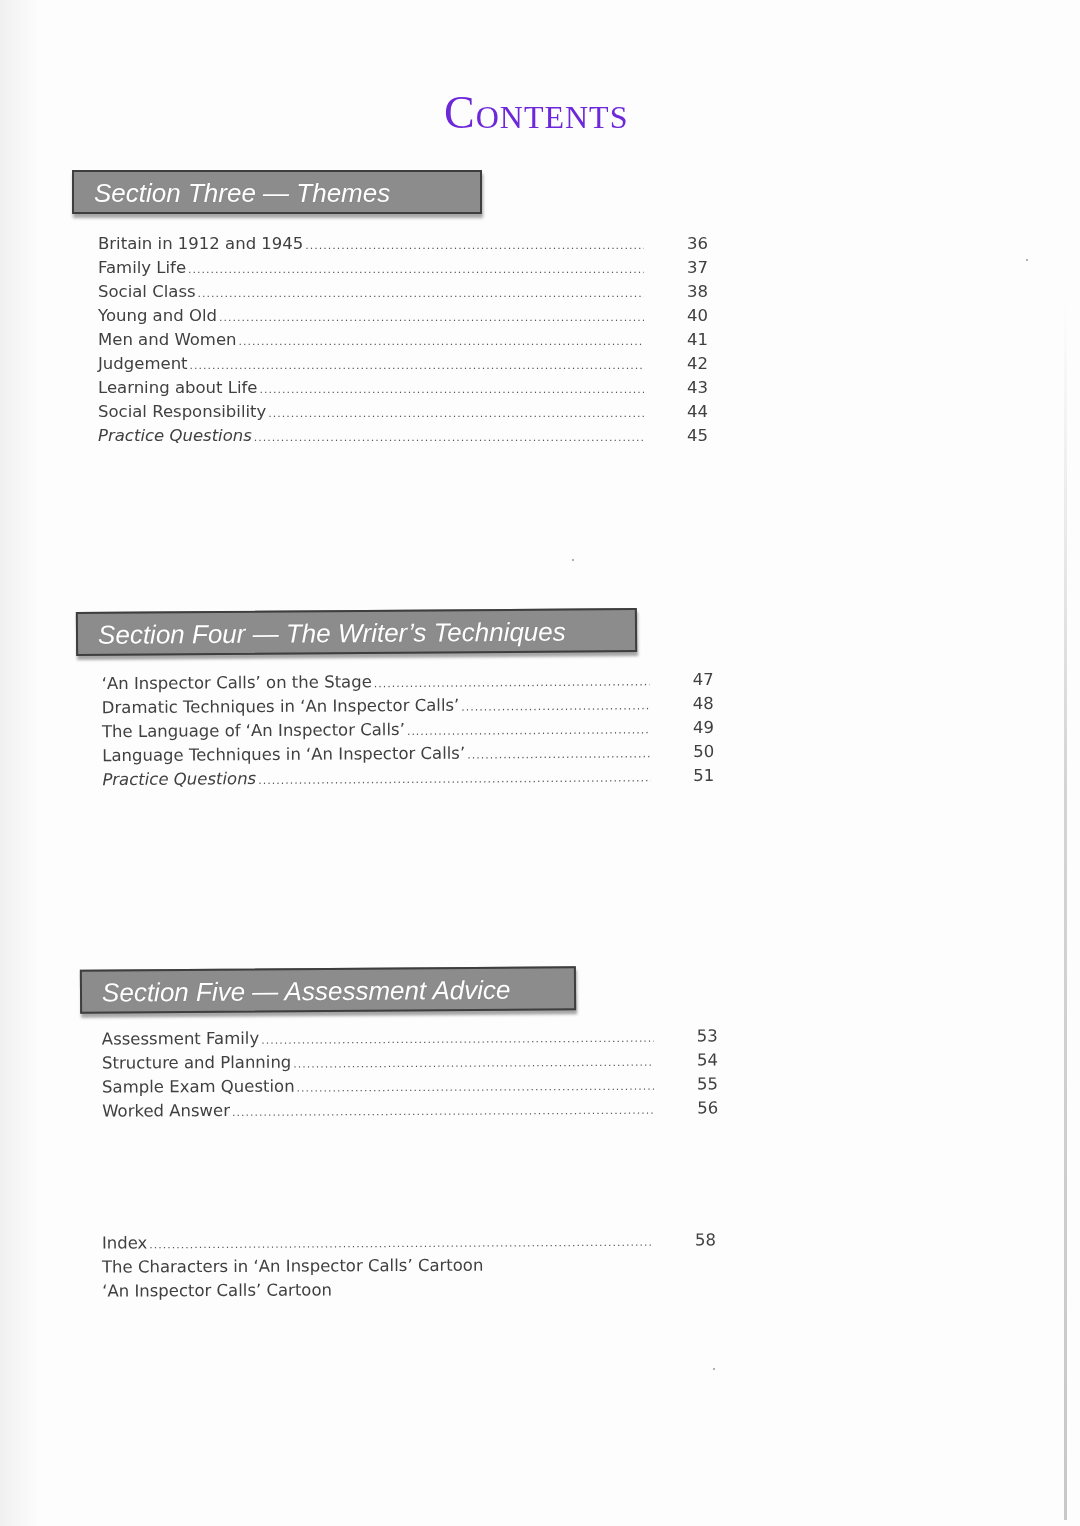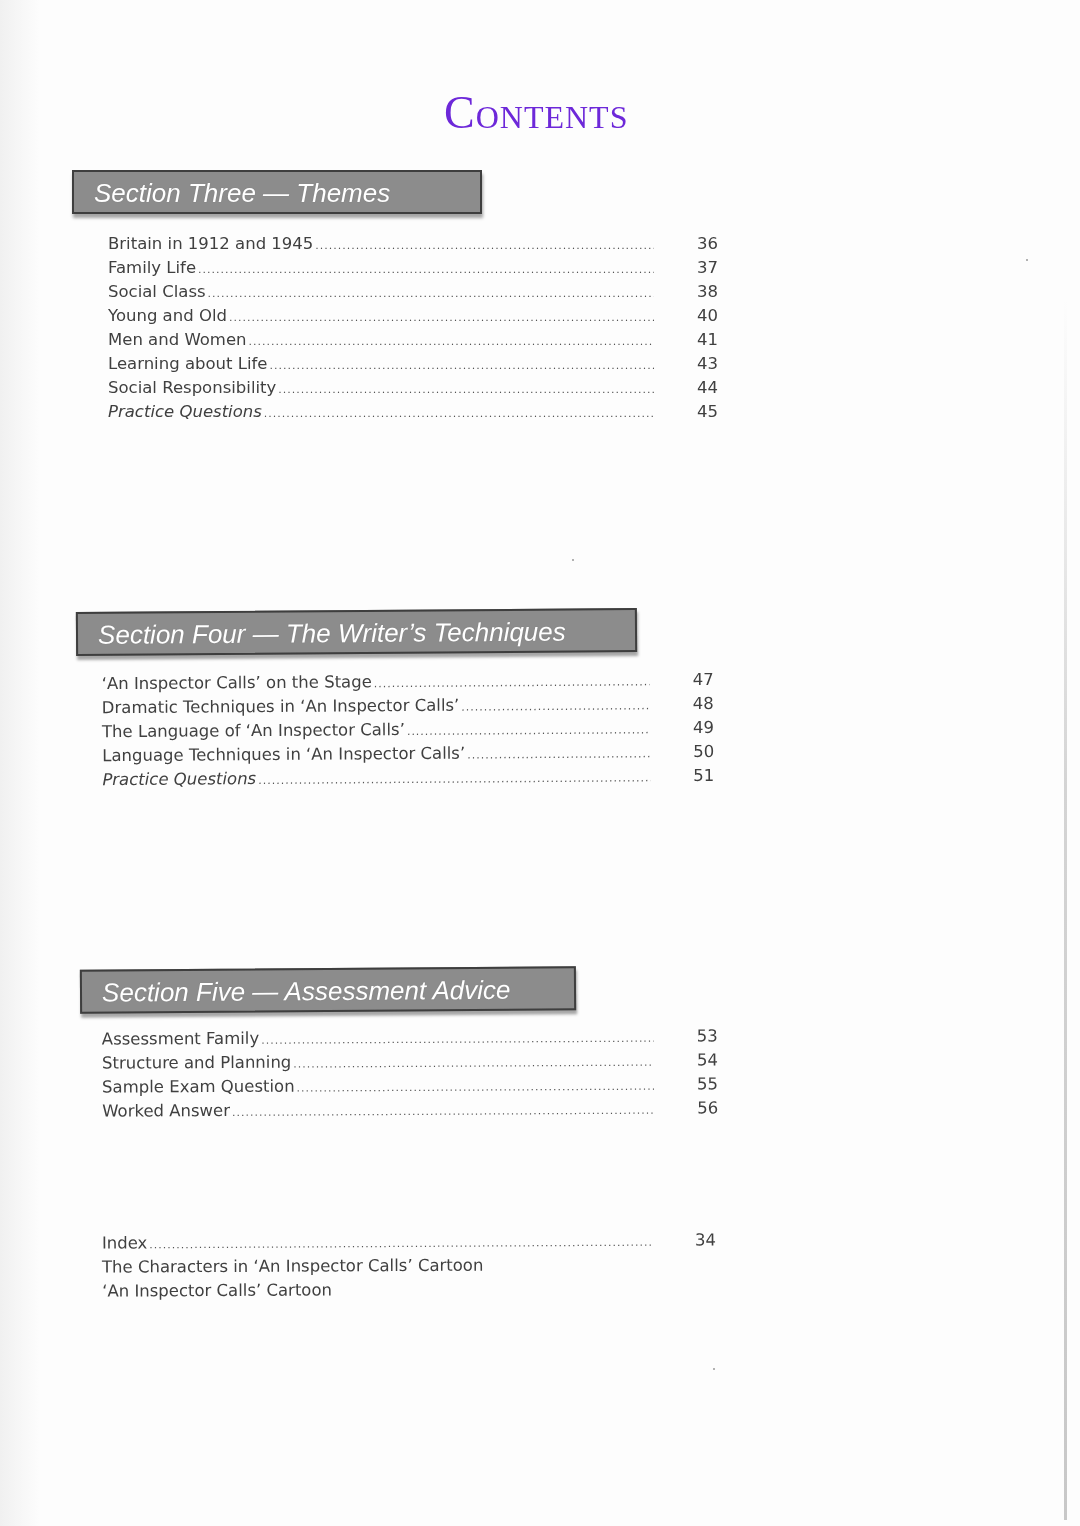--- a/index.html
+++ b/index.html
@@ -59,21 +59,21 @@
 <body>
 
 <div class="left-shadow"></div>
 <div class="right-edge"></div>
 
 <div class="title">Contents</div>
 
 <div class="banner" style="left:72px; top:170px; width:410px;">
   <span>Section Three — Themes</span>
 </div>
-<div class="toc" style="left:108px; top:232px; width:610px;">
+<div class="toc" style="left:98px; top:232px; width:610px;">
     <div class="row">
       <span class="label">Britain in 1912 and 1945</span>
       <span class="dots"></span>
       <span class="page">36</span>
     </div>
     <div class="row">
       <span class="label">Family Life</span>
       <span class="dots"></span>
       <span class="page">37</span>
     </div>
@@ -84,20 +84,25 @@
     </div>
     <div class="row">
       <span class="label">Young and Old</span>
       <span class="dots"></span>
       <span class="page">40</span>
     </div>
     <div class="row">
       <span class="label">Men and Women</span>
       <span class="dots"></span>
       <span class="page">41</span>
+    </div>
+    <div class="row">
+      <span class="label">Judgement</span>
+      <span class="dots"></span>
+      <span class="page">42</span>
     </div>
     <div class="row">
       <span class="label">Learning about Life</span>
       <span class="dots"></span>
       <span class="page">43</span>
     </div>
     <div class="row">
       <span class="label">Social Responsibility</span>
       <span class="dots"></span>
       <span class="page">44</span>
@@ -163,21 +168,21 @@
       <span class="label">Worked Answer</span>
       <span class="dots"></span>
       <span class="page">56</span>
     </div>
   </div>
 
 <div class="toc" style="left:102px; top:1230px; width:614px; transform: rotate(-0.3deg);">
   <div class="row">
     <span class="label">Index</span>
     <span class="dots"></span>
-    <span class="page">34</span>
+    <span class="page">58</span>
   </div>
   <div class="plain">The Characters in ‘An Inspector Calls’ Cartoon</div>
   <div class="plain">‘An Inspector Calls’ Cartoon</div>
 </div>
 
 <div class="speck" style="left:572px; top:559px;"></div>
 <div class="speck" style="left:1026px; top:259px;"></div>
 <div class="speck" style="left:713px; top:1368px;"></div>
 
 </body></html>

